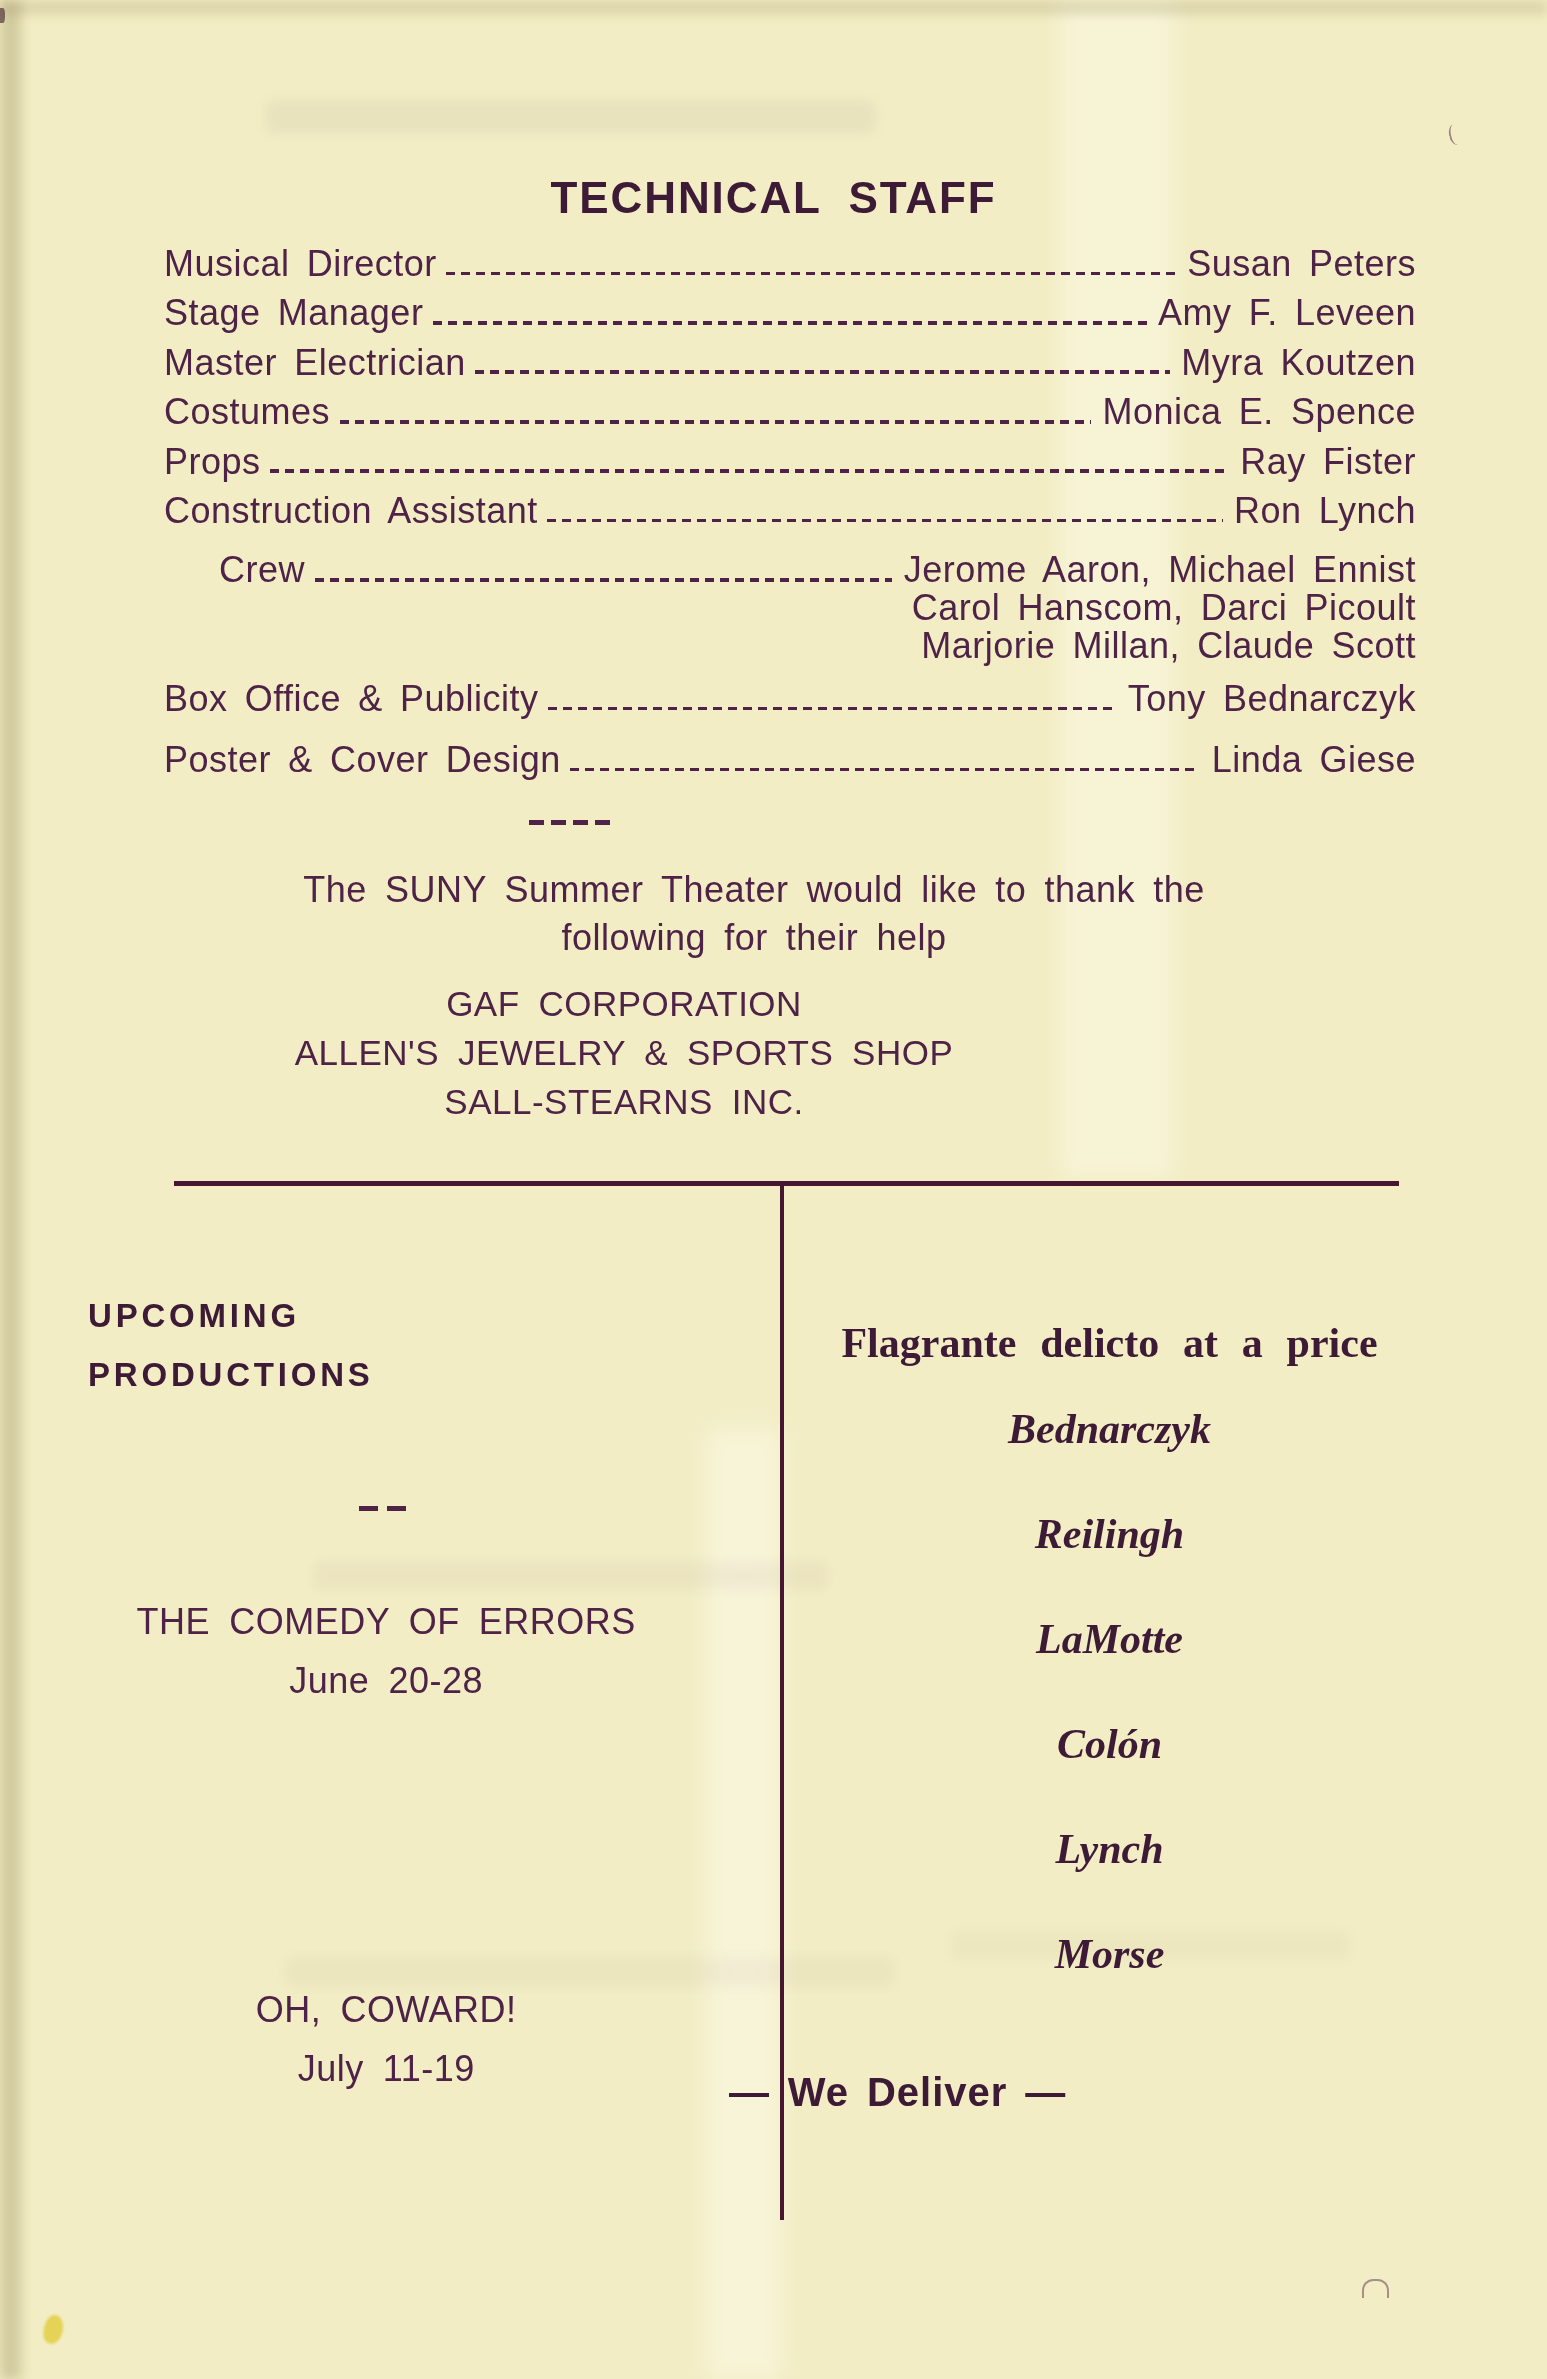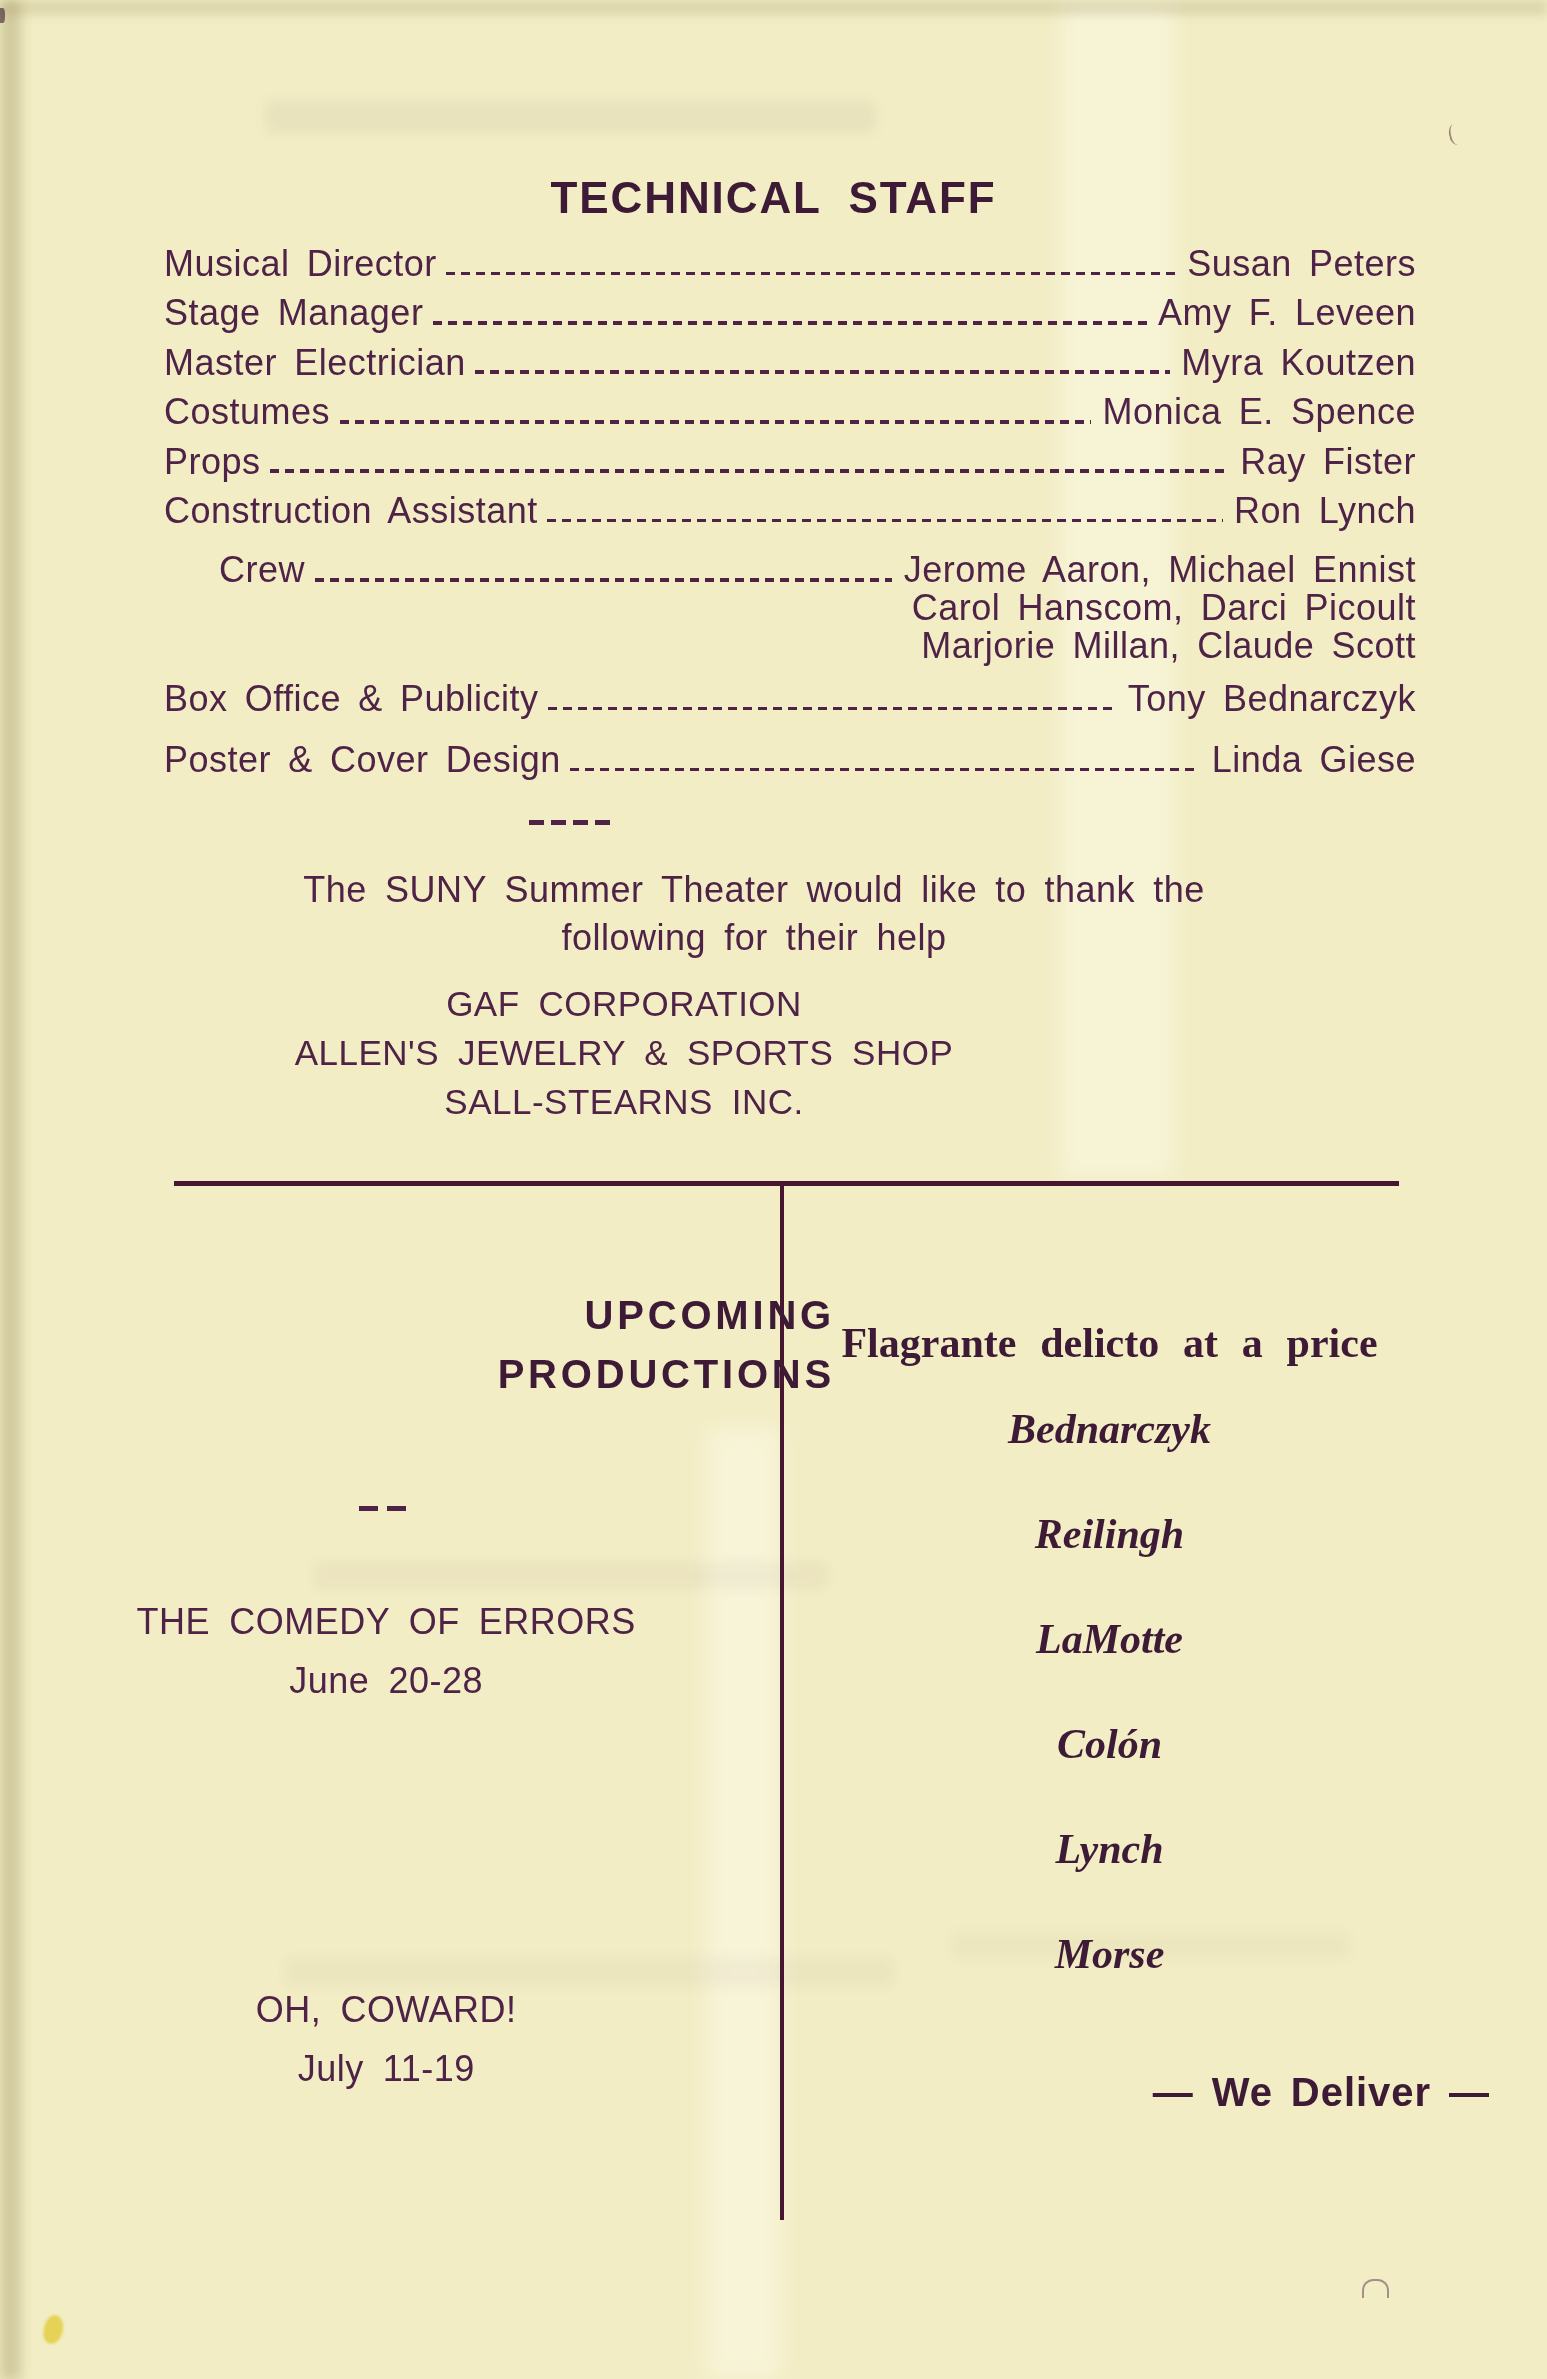--- a/index.html
+++ b/index.html
@@ -75,22 +75,22 @@
   .rule-h{
     position:absolute;left:174px;top:1181px;width:1225px;height:4.8px;
     background:var(--rule);
   }
   .rule-v{
     position:absolute;left:780px;top:1181px;width:3.8px;height:1039px;
     background:var(--rule);
   }
 
   .upcoming-title{
-    position:absolute;left:74px;top:1286px;width:761px;
-    text-align:right;font-size:40px;line-height:59px;font-weight:700;
+    position:absolute;left:88px;top:1286px;width:761px;
+    text-align:left;font-size:33px;line-height:59px;font-weight:700;
     letter-spacing:3.8px;color:var(--ink-dark);
   }
   .show{position:absolute;left:5.7px;width:761px;text-align:center;
     font-size:36px;line-height:40px;letter-spacing:0.5px;word-spacing:8.6px;color:var(--ink);}
   .show .show-dates{margin-top:19px;}
   .show.s1{top:1602px;}
   .show.s2{top:1794px;}
   .show.s3{top:1990px;}
 
   .ad-headline{
@@ -99,21 +99,21 @@
     font-family:"Liberation Serif", serif;font-weight:700;
     font-size:42px;line-height:46px;word-spacing:13.3px;color:var(--ink-dark);
   }
   .ad-names{
     position:absolute;left:729px;top:1407px;width:761px;text-align:center;
     font-family:"Liberation Serif", serif;font-style:italic;font-weight:700;
     font-size:42px;line-height:44px;color:var(--ink-dark);
   }
   .ad-name{margin-bottom:61px;}
   .ad-footer{
-    position:absolute;left:729px;top:2070px;width:761px;text-align:right;
+    position:absolute;left:729px;top:2070px;width:761px;text-align:left;
     font-size:40px;font-weight:700;letter-spacing:1px;word-spacing:5.7px;color:var(--ink-dark);
   }
 
   
   .spot-yellow{
     position:absolute;left:44px;top:2315px;width:19px;height:28.5px;
     background:#e3cf45;border-radius:50% 60% 55% 50%;
     transform:rotate(14deg);opacity:0.85;filter:blur(1px);
   }
   .mark-tr{

